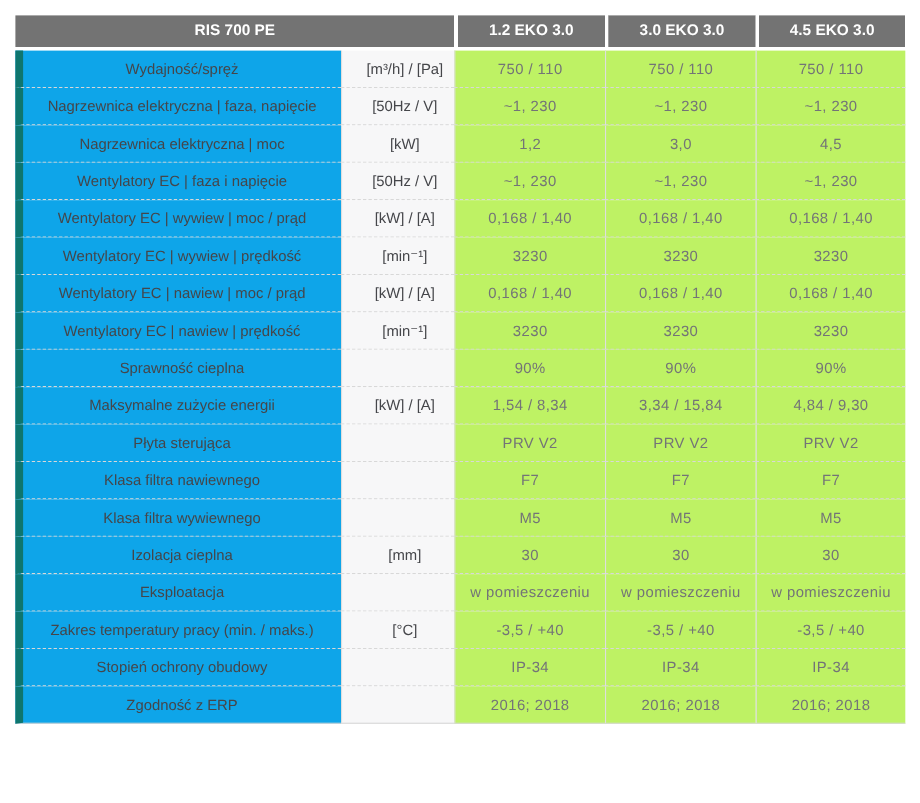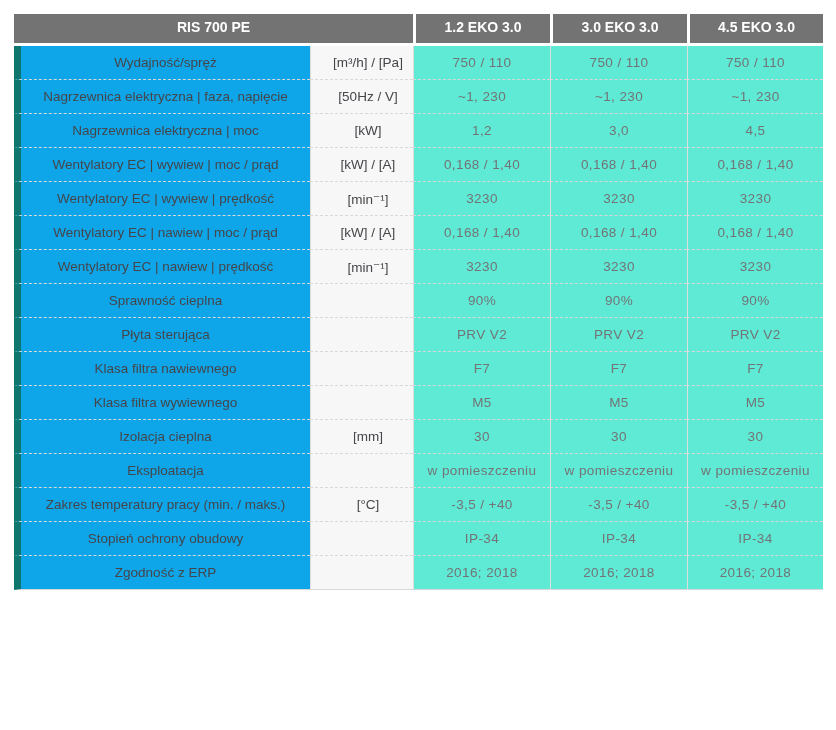--- a/index.html
+++ b/index.html
@@ -63,21 +63,21 @@
     color: #45464a;
     border-left: 7px solid #0f766e;
   }
   td.td-unit {
     background: #f7f7f8;
     color: #45464a;
     border-left: 1px solid #dedede;
     padding-left: 18px;
   }
   td.td-value {
-    background: #5eead4;
+    background: #bef264;
     color: #737477;
     letter-spacing: 0.4px;
     border-left: 1px solid #dedede;
   }
 </style>
 </head>
 <body>
 
 <div class="page">
   <table class="spec-table">
@@ -114,20 +114,27 @@
   </tr>
 
   <tr class="spec-row">
     <td class="td-label">Nagrzewnica elektryczna | moc</td>
     <td class="td-unit">[kW]</td>
     <td class="td-value">1,2</td>
     <td class="td-value">3,0</td>
     <td class="td-value">4,5</td>
   </tr>
 
+  <tr class="spec-row">
+    <td class="td-label">Wentylatory EC | faza i napięcie</td>
+    <td class="td-unit">[50Hz / V]</td>
+    <td class="td-value">~1, 230</td>
+    <td class="td-value">~1, 230</td>
+    <td class="td-value">~1, 230</td>
+  </tr>
 
   <tr class="spec-row">
     <td class="td-label">Wentylatory EC | wywiew | moc / prąd</td>
     <td class="td-unit">[kW] / [A]</td>
     <td class="td-value">0,168 / 1,40</td>
     <td class="td-value">0,168 / 1,40</td>
     <td class="td-value">0,168 / 1,40</td>
   </tr>
 
   <tr class="spec-row">
@@ -155,20 +162,27 @@
   </tr>
 
   <tr class="spec-row">
     <td class="td-label">Sprawność cieplna</td>
     <td class="td-unit"></td>
     <td class="td-value">90%</td>
     <td class="td-value">90%</td>
     <td class="td-value">90%</td>
   </tr>
 
+  <tr class="spec-row">
+    <td class="td-label">Maksymalne zużycie energii</td>
+    <td class="td-unit">[kW] / [A]</td>
+    <td class="td-value">1,54 / 8,34</td>
+    <td class="td-value">3,34 / 15,84</td>
+    <td class="td-value">4,84 / 9,30</td>
+  </tr>
 
   <tr class="spec-row">
     <td class="td-label">Płyta sterująca</td>
     <td class="td-unit"></td>
     <td class="td-value">PRV V2</td>
     <td class="td-value">PRV V2</td>
     <td class="td-value">PRV V2</td>
   </tr>
 
   <tr class="spec-row">

